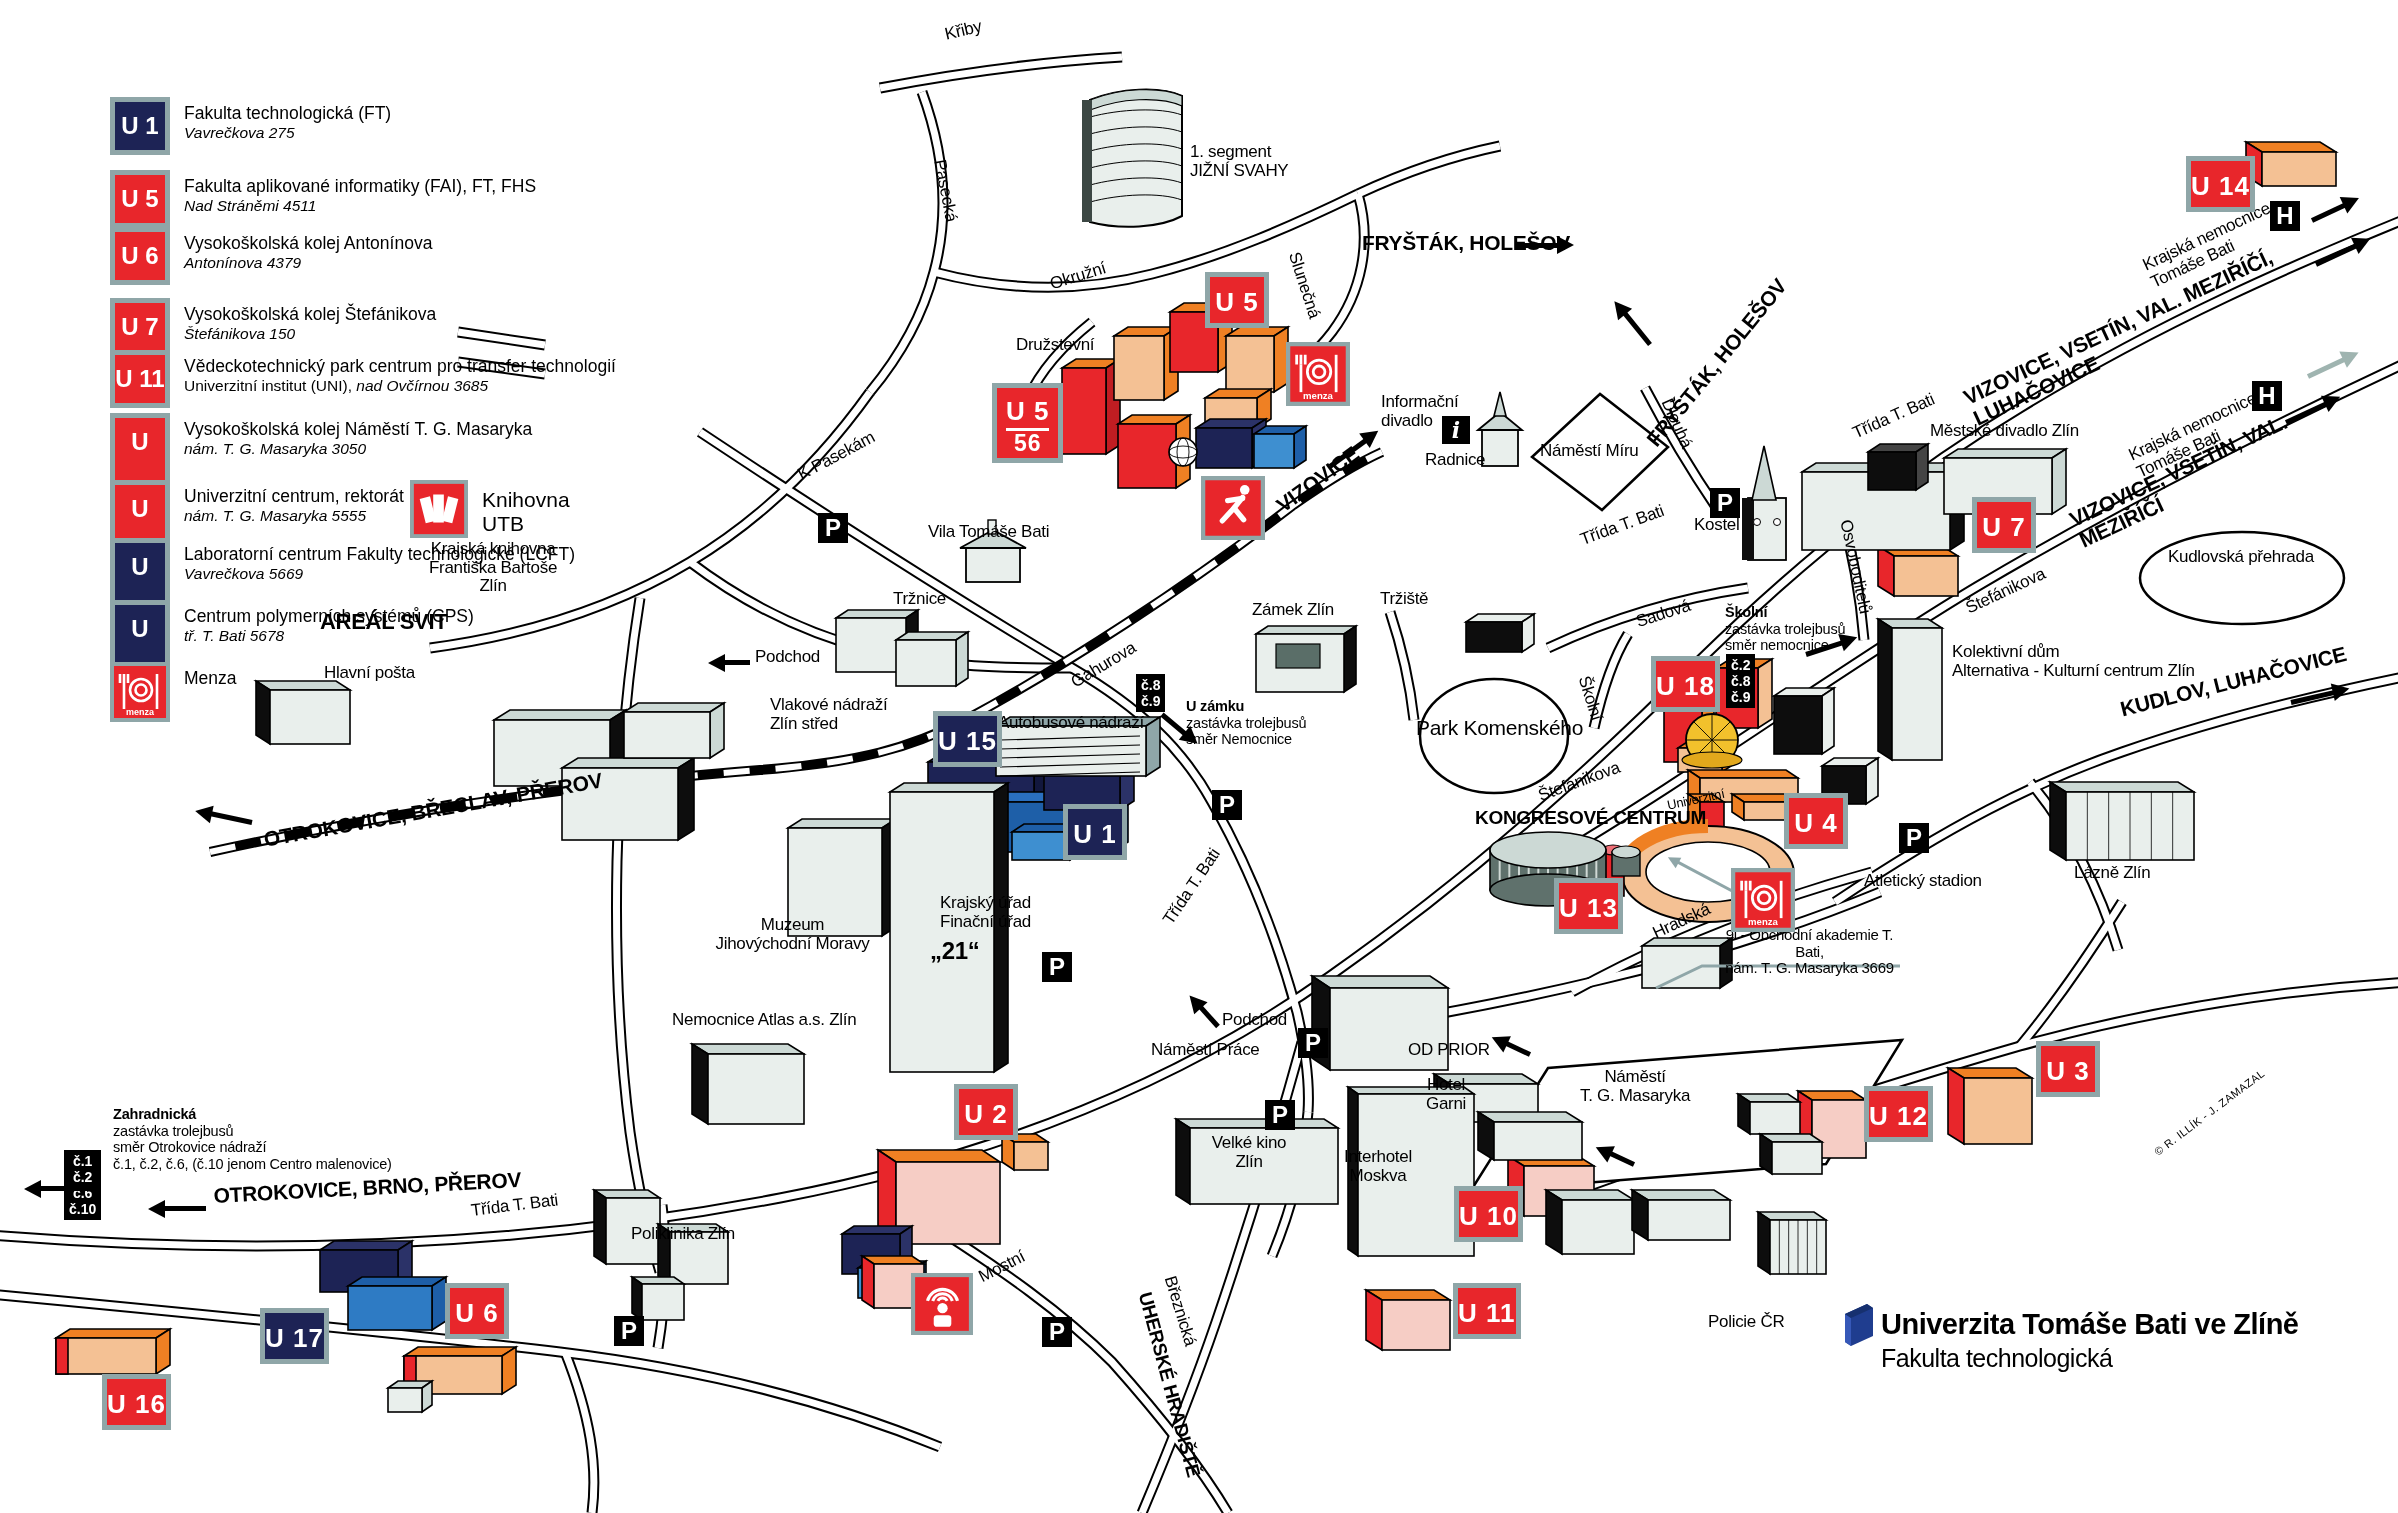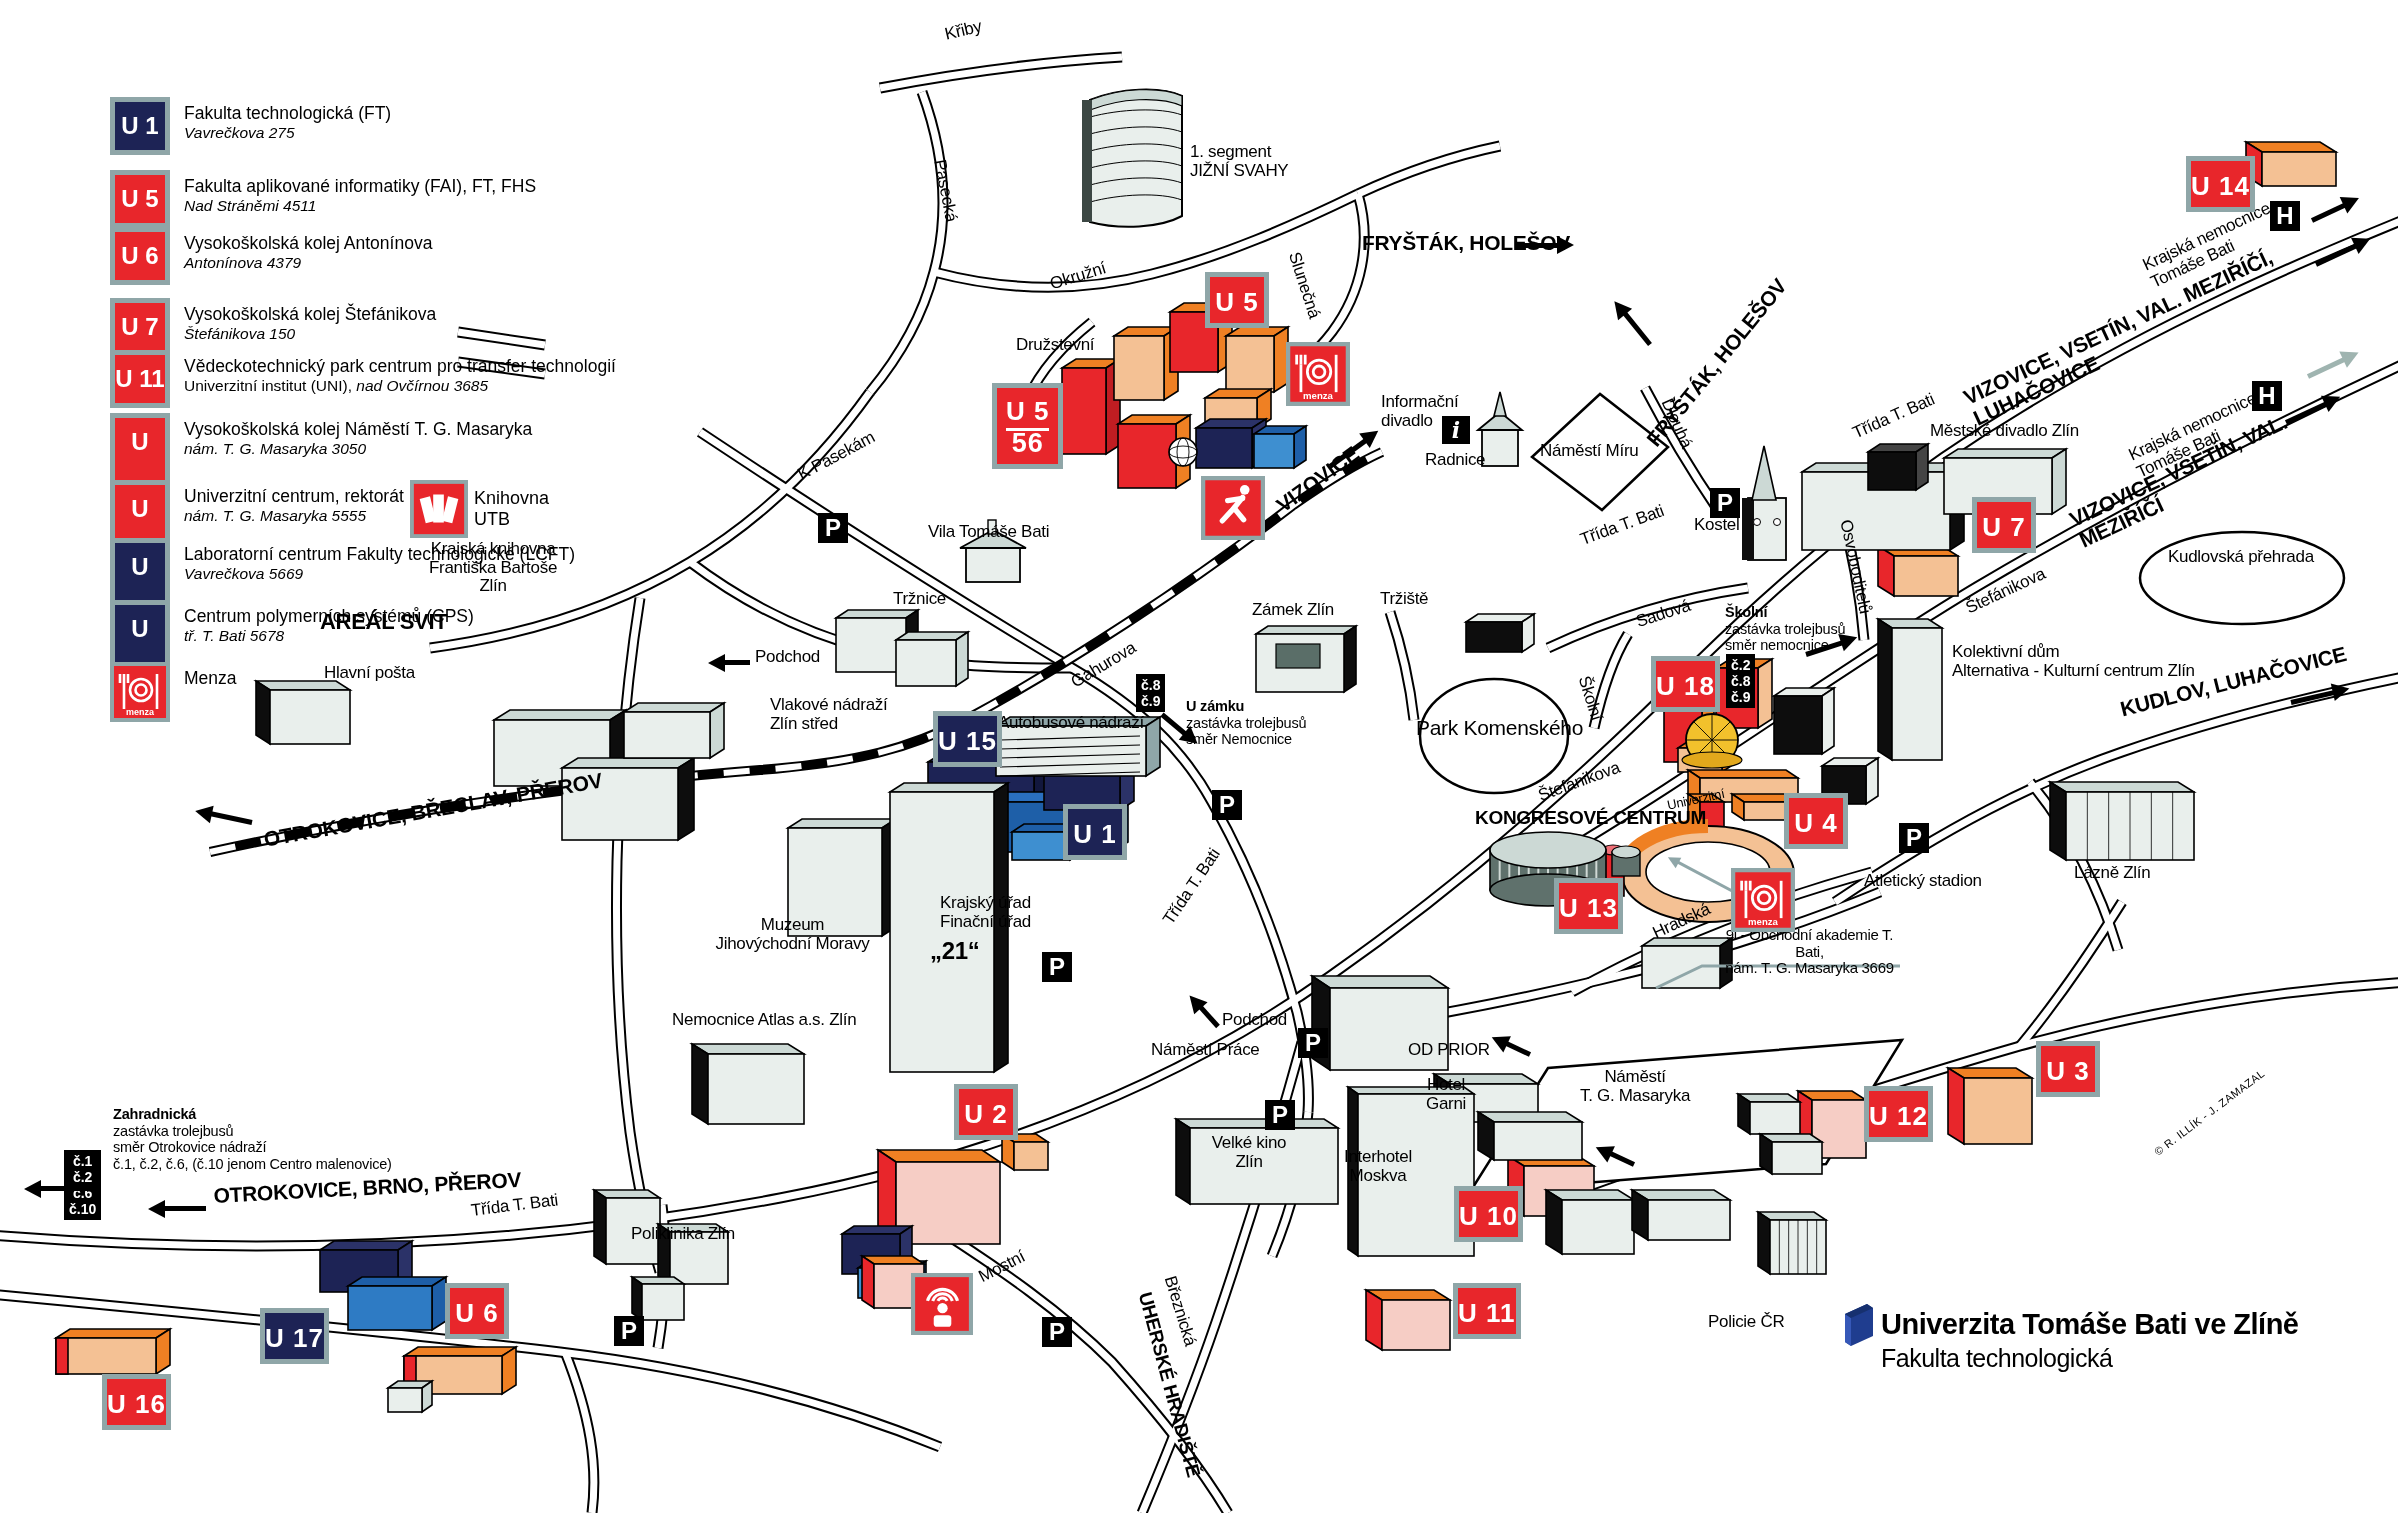--- a/index.html
+++ b/index.html
@@ -9,21 +9,21 @@
   .map-label{position:absolute;font-size:17px;line-height:1.1;letter-spacing:-0.3px;
              white-space:pre-line;transform-origin:0 0;color:#000}
   .map-label.b{font-weight:bold}
   .map-label.ctr{text-align:center}
   .u-badge{position:absolute;min-width:54px;background:#e8262b;border:5px solid #8fa6a8;
            color:#fff;font-weight:bold;font-size:26px;text-align:center;line-height:50px;
            letter-spacing:1px}
   .u-badge.navy{background:#1d2355}
   .u-badge .main{display:block;line-height:42px;padding-top:4px}
   .u-badge .main.u{border-bottom:3px solid #fff;margin:0 9px;line-height:34px;padding-top:6px}
-  .u-badge .sub{display:block;font-size:27px;line-height:24px;padding-bottom:9px}
+  .u-badge .sub{display:block;font-size:23px;line-height:24px;padding-bottom:3px}
   .sq-badge{position:absolute;background:#000;color:#fff;font-weight:bold;text-align:center}
   .sq-badge.p,.sq-badge.h{width:30px;height:30px;font-size:24px;line-height:30px}
   .sq-badge.i{width:28px;height:28px;font-size:22px;line-height:28px;
               font-family:"DejaVu Serif",serif;font-style:italic}
   .stop{position:absolute;font-size:14.5px;line-height:1.15;letter-spacing:-0.2px}
   .stop .sl{white-space:nowrap}
   .stop .sl.b{font-weight:bold}
   .line-badge{position:absolute;background:#000;color:#fff;font-weight:bold;font-size:14px;
               line-height:1.15;text-align:center;padding:3px 5px}
   .arrow{position:absolute;height:5px;background:#000;transform-origin:0 50%}
@@ -36,21 +36,21 @@
   .icon{position:absolute}
   .legend-item{position:absolute;left:110px}
   .legend-badge{position:absolute;left:0;top:0;width:50px;background:#e8262b;
                 border:5px solid #8fa6a8;color:#fff;font-weight:bold;font-size:24px;
                 text-align:center;line-height:48px}
   .legend-badge.navy{background:#1d2355}
   .legend-text{position:absolute;left:74px;top:6px;width:460px;font-size:17.5px;line-height:1.2}
   .legend-sub{font-size:15.5px;font-style:italic}
   .legend-sub .pre{font-style:normal}
   .legend-extra{position:absolute;left:300px;top:0;display:flex;align-items:flex-start}
-  .legend-extra .lbl{font-size:18px;margin-left:6px;margin-top:8px}
+  .legend-extra .lbl{font-size:21px;margin-left:14px;margin-top:8px}
   #logo{position:absolute;left:1843px;top:1302px}
   #logo .uni{position:absolute;left:38px;top:6px;font-size:29px;font-weight:bold;
              letter-spacing:-0.5px;white-space:nowrap}
   #logo .fac{position:absolute;left:38px;top:42px;font-size:25px;letter-spacing:-0.5px;
              white-space:nowrap}
   #copyright{position:absolute;left:2152px;top:1148px;font-size:11px;letter-spacing:0.5px;
              transform:rotate(-37deg);transform-origin:0 0;white-space:nowrap}
 </style>
 </head>
 <body>

